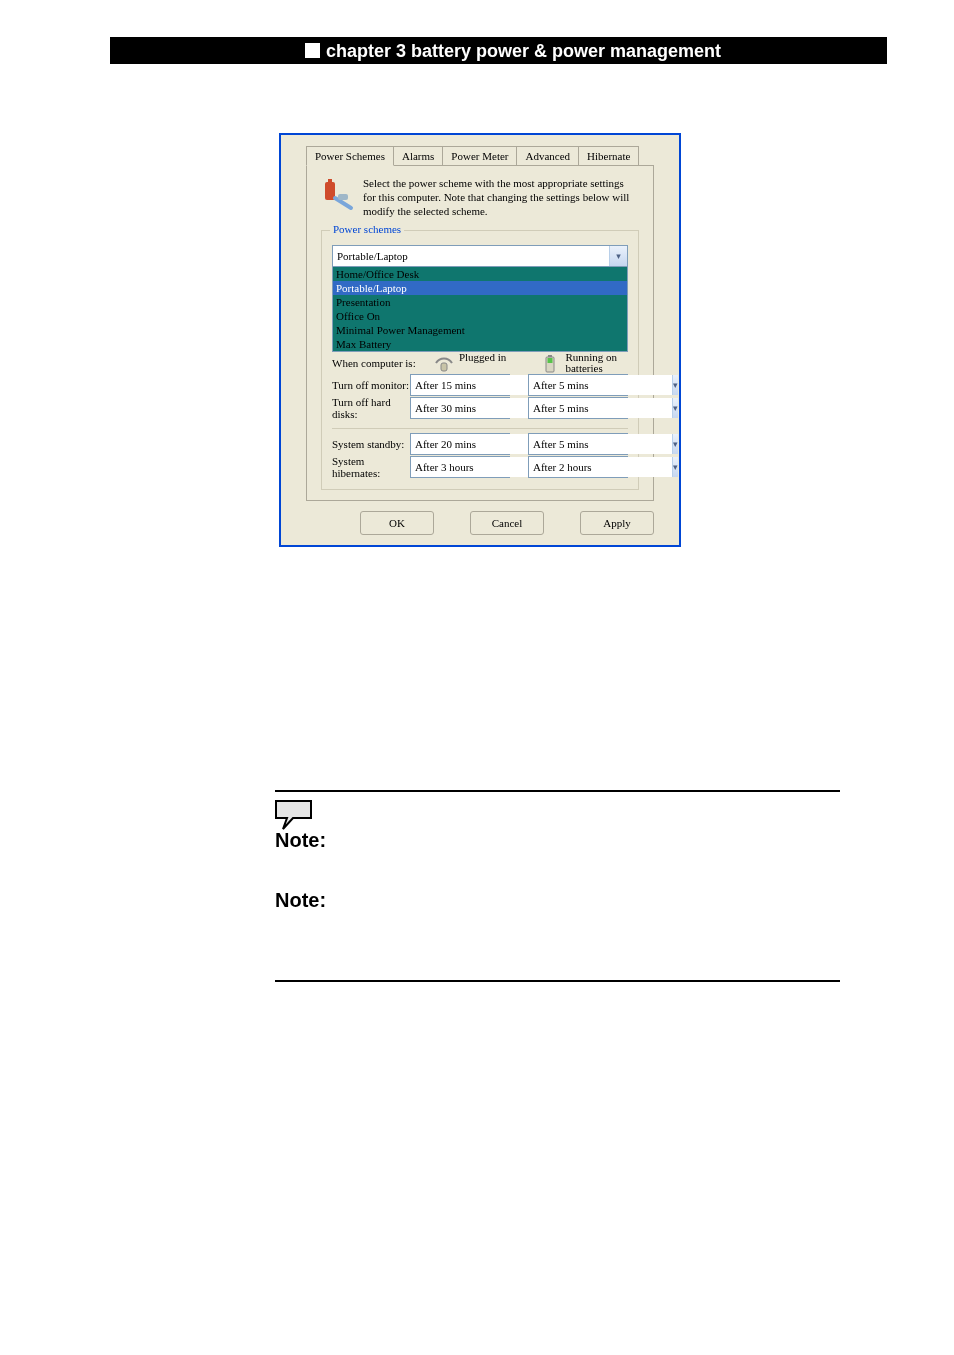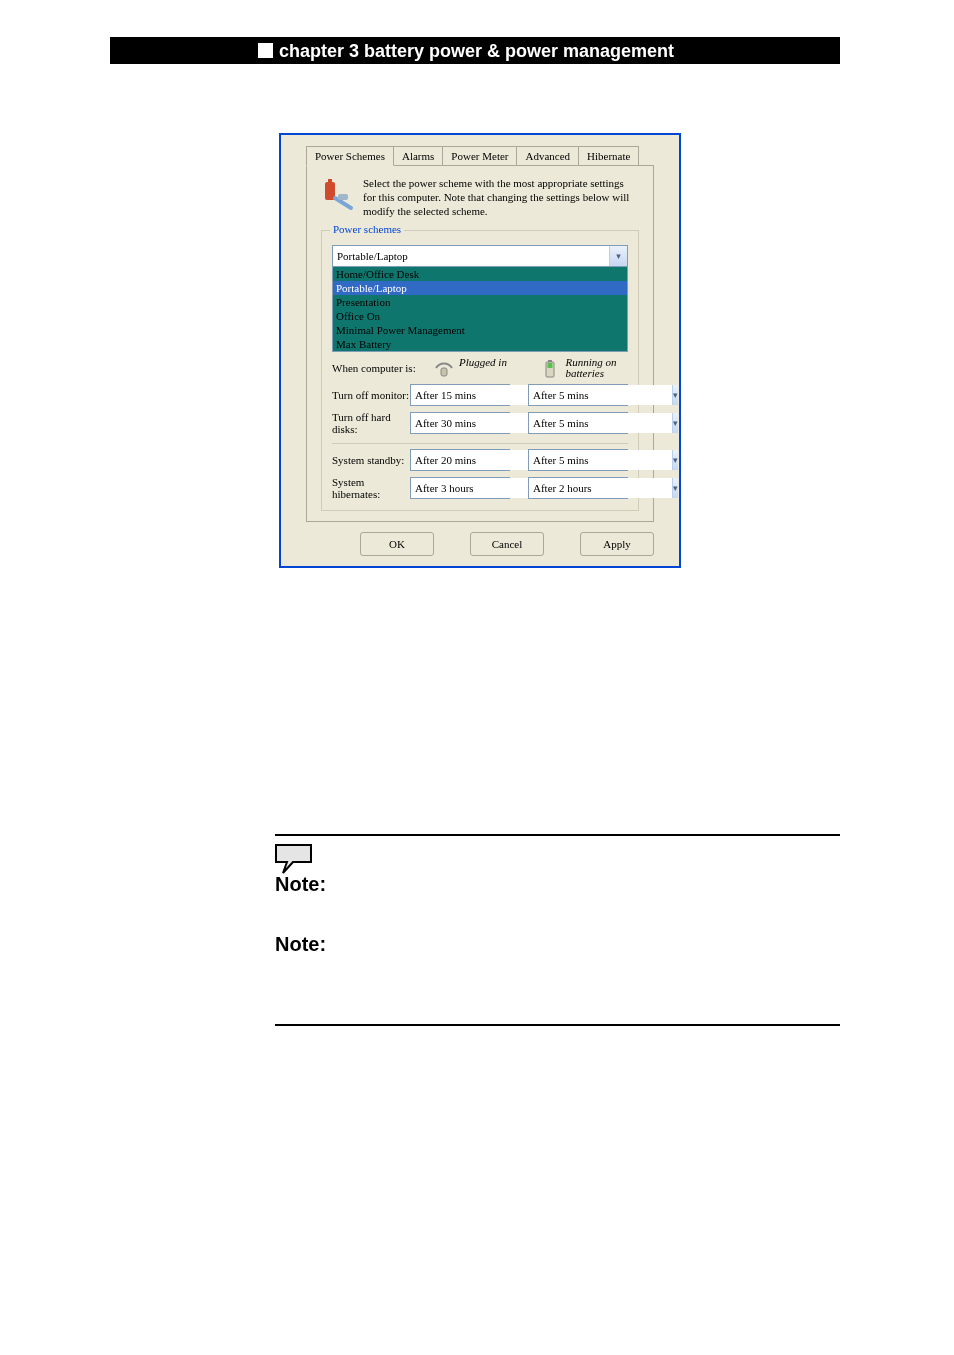--- a/index.html
+++ b/index.html
@@ -1,17 +1,17 @@
 <!DOCTYPE html>
 <html><head>
 <meta charset="utf-8">
 <style>
   body{margin:0;background:#fff;font-family:Tahoma,Arial,sans-serif;font-size:11px;color:#000;}
   .page{width:954px;height:1355px;margin:0 auto;position:relative;background:#fff;}
-  .header-bar{position:absolute;left:110px;top:37px;width:730px;height:27px;background:#000;color:#fff;display:flex;align-items:center;}
+  .header-bar{position:absolute;left:110px;top:37px;width:730px;height:27px;background:#000;color:#fff;display:flex;align-items:center;padding-left:47px;}
   .header-bar .sq{width:15px;height:15px;background:#fff;margin:0 6px 0 148px;}
   .header-bar .title{font:bold 18px/1 Arial,sans-serif;}
 
   .dialog{position:absolute;left:279px;top:133px;width:398px;border:2px solid #0046d5;background:#0046d5;}
   .titlebar{height:24px;background:linear-gradient(#2a6fe1,#0046d5);color:#fff;font:bold 13px/24px Tahoma;display:flex;align-items:center;padding-left:6px;}
   .titlebar .spacer{flex:1;}
   .tb-btn{width:20px;height:20px;margin:0 1px;border-radius:2px;display:flex;align-items:center;justify-content:center;font-weight:bold;font-size:15px;}
   .tb-help{background:#1c55c6;color:#fff;border:1px solid #3f7dff;}
   .tb-close{background:#e8553a;color:#fff;border:1px solid #fff;}
   .tb-close span{display:block;line-height:1;}
@@ -30,33 +30,33 @@
   .groupbox .legend{position:absolute;top:-8px;left:8px;background:#ece9d8;padding:0 3px;font:11px Tahoma;color:#0046d5;}
 
   .combo{display:flex;height:20px;border:1px solid #7f9db9;background:#fff;}
   .combo input{flex:1;border:none;font:11px Tahoma;padding:0 4px;outline:none;}
   .combo .arrow{width:17px;background:linear-gradient(#eaf1fb,#c6d7f0);border-left:1px solid #b8cfe9;display:flex;align-items:center;justify-content:center;color:#4d6185;font-size:9px;}
 
   .listbox{border:1px solid #7f9db9;border-top:none;background:#0f766e;font:11px Tahoma;}
   .listbox .opt{padding:1px 3px;cursor:default;}
   .listbox .opt.sel{background:#316ac5;color:#fff;}
 
-  .row{display:flex;align-items:center;margin-top:5px;font:11px Tahoma;}
+  .row{display:flex;align-items:center;font:11px Tahoma;}
   .row .lbl{width:114px;}
   .row .cell1{width:100px;margin-right:18px;}
   .row .cell2{width:100px;}
   .hdr-row .cell1,.hdr-row .cell2{display:flex;align-items:flex-start;}
   .hdr-row .ico{width:22px;height:22px;margin-right:4px;flex:none;}
-  .hdr-row .txt{line-height:11px;font-style:italic;}
+  .hdr-row .txt{line-height:11px;}
   .sep{height:1px;background:#d0ccb8;margin:8px 0 4px;}
 
   .btn-row{display:flex;justify-content:flex-end;padding-top:10px;gap:30px;}
   .btn{width:72px;height:22px;margin-left:6px;background:#ece9d8;border:1px solid #aca899;border-radius:3px;font:11px Tahoma;cursor:default;display:flex;align-items:center;justify-content:center;}
 
-  .note-block{position:absolute;left:275px;width:565px;margin-top:44px;}
+  .note-block{position:absolute;left:275px;width:565px;}
   .note-icon{width:42px;height:30px;}
   .note-label{font:bold 20px/1 Arial;}
 </style>
 </head>
 <body>
 
 <div class="page">
 
   <div class="header-bar">
     <div class="sq"></div>

